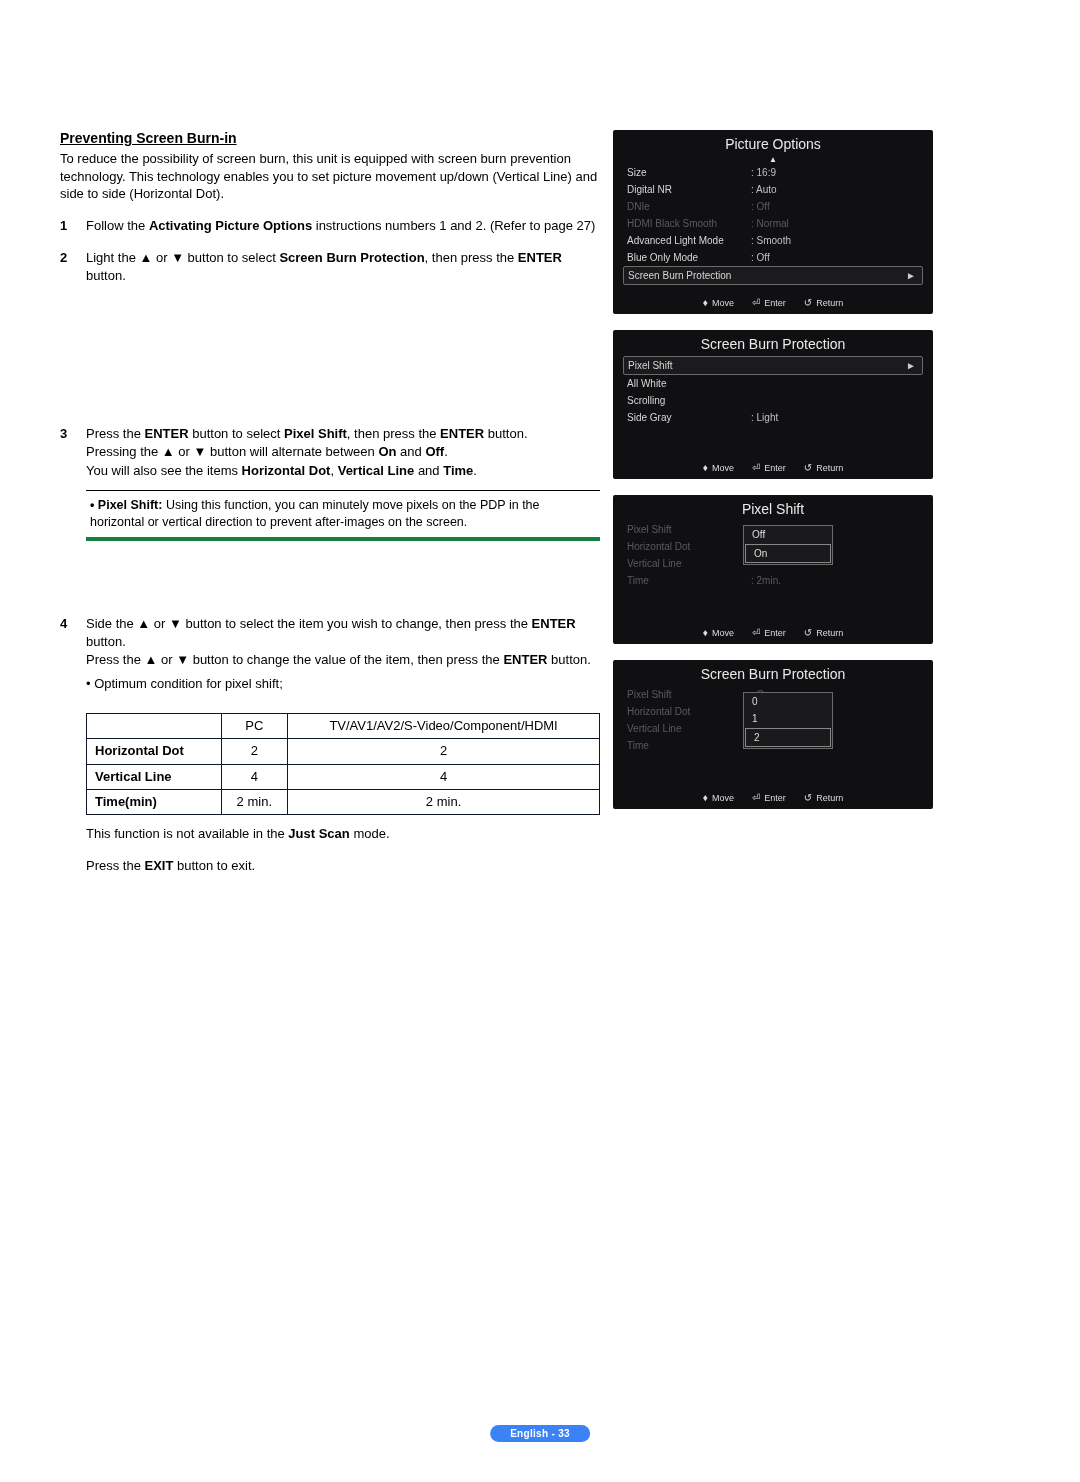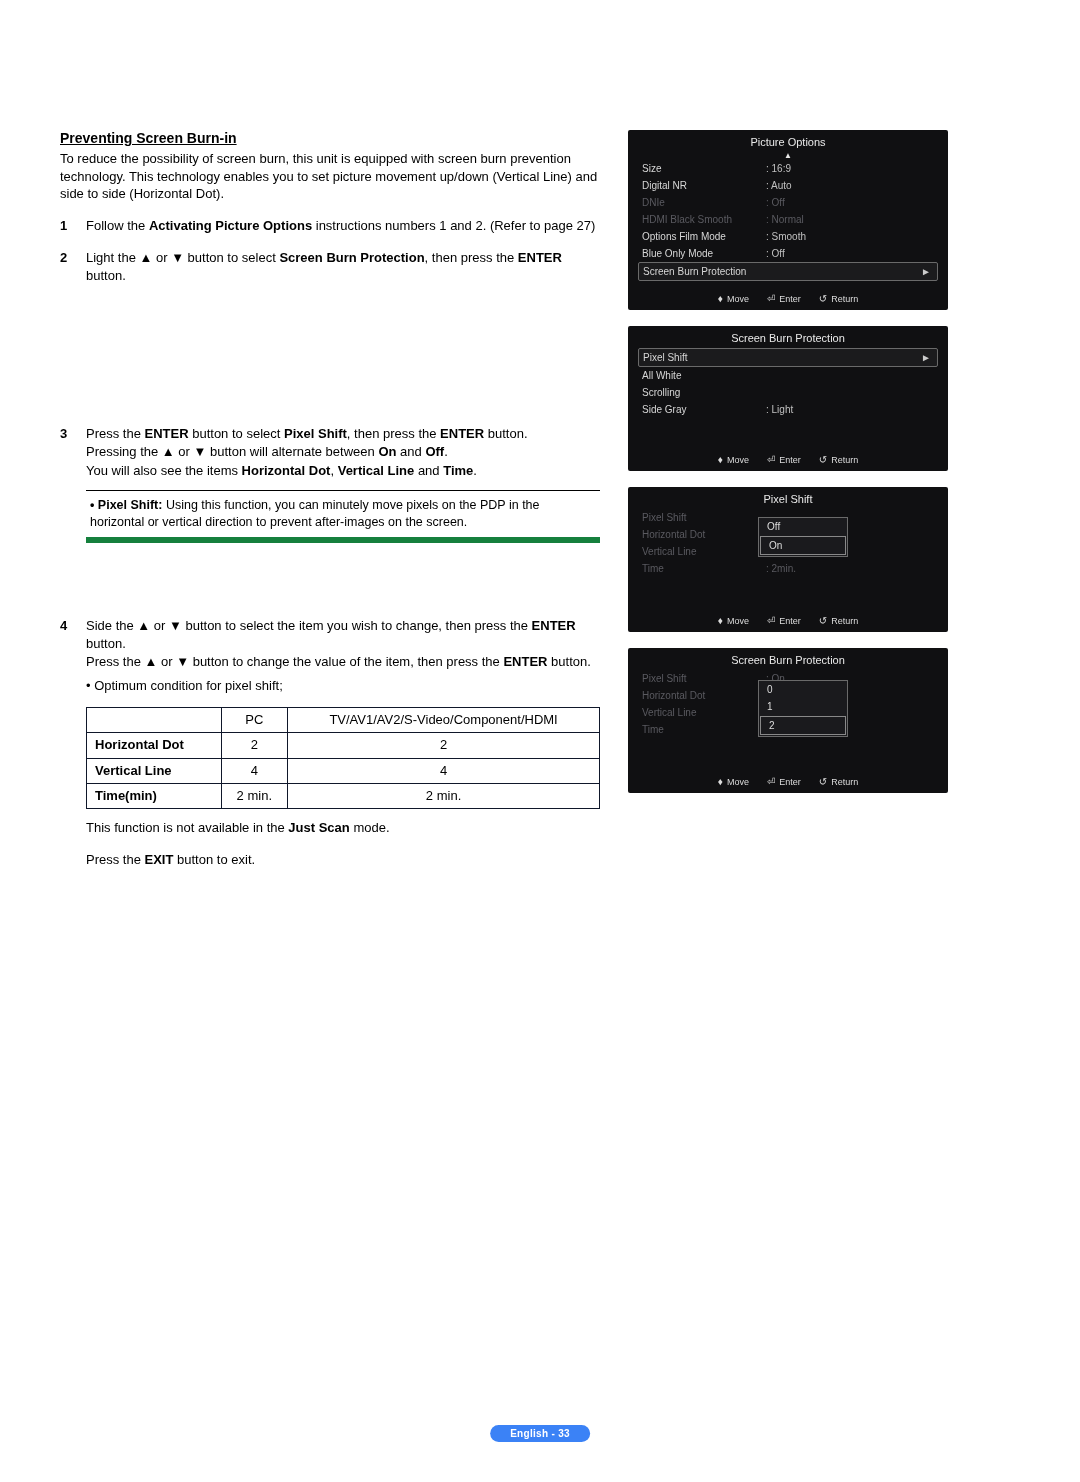--- a/index.html
+++ b/index.html
@@ -8,46 +8,46 @@
     font-family: Arial, Helvetica, sans-serif;
     font-size: 13px;
     color: #000;
     width: 1080px;
     height: 1482px;
     position: relative;
     padding: 130px 60px 40px 60px;
   }
   .content {
     display: flex;
-    gap: 28px;
+    gap: 13px;
   }
   .left-col { width: 540px; }
   .right-col { width: 320px; display: flex; flex-direction: column; gap: 16px; }
   .section-title {
     font-weight: bold;
     text-decoration: underline;
     margin-bottom: 4px;
     font-size: 14px;
   }
   .para { margin-bottom: 14px; line-height: 1.35; }
   .step { display: flex; gap: 10px; margin-bottom: 14px; line-height: 1.4; }
   .step-num { font-weight: bold; width: 16px; flex-shrink: 0; }
   .step-body { flex: 1; }
   .note-box {
     border-top: 1px solid #000;
-    border-bottom: 6px solid #15803d;
+    border-bottom: 4px solid #15803d;
     padding: 6px 4px;
     margin: 10px 0 14px 0;
     font-size: 12.5px;
     line-height: 1.35;
   }
   .spacer-sm { height: 60px; }
   .spacer-lg { height: 140px; }
   .bold { font-weight: bold; }
-  .opt-label { margin-top: 6px; margin-bottom: 12px; }
+  .opt-label { margin-top: 6px; margin-bottom: 20px; }
   table.opt {
     border-collapse: collapse;
     width: 100%;
     font-size: 13px;
     margin-bottom: 10px;
   }
   table.opt th, table.opt td {
     border: 1px solid #0f172a;
     padding: 3px 8px;
     text-align: center;
@@ -59,21 +59,21 @@
   .osd {
     background: #101012;
     color: #d6d6d6;
     font-size: 10px;
     border-radius: 2px;
     padding-bottom: 2px;
   }
   .osd-title {
     text-align: center;
     padding: 6px 0 4px;
-    font-size: 11px;
+    font-size: 14px;
     color: #e9e9e9;
   }
   .osd-scroll-up {
     text-align: center;
     color: #e9e9e9;
     font-size: 8px;
     line-height: 8px;
   }
   .osd-body { padding: 0 10px 6px 10px; }
   .osd-row {
@@ -233,21 +233,21 @@
           </div>
           <div class="osd-row dim">
             <span class="label">DNIe</span>
             <span class="value">: Off</span>
           </div>
           <div class="osd-row dim">
             <span class="label">HDMI Black Smooth</span>
             <span class="value">: Normal</span>
           </div>
           <div class="osd-row">
-            <span class="label">Options Film Mode</span>
+            <span class="label">Advanced Light Mode</span>
             <span class="value">: Smooth</span>
           </div>
           <div class="osd-row">
             <span class="label">Blue Only Mode</span>
             <span class="value">: Off</span>
           </div>
           <div class="osd-row sel">
             <span class="label">Screen Burn Protection</span>
             <span class="value"></span>
             <span class="chevron">►</span>

